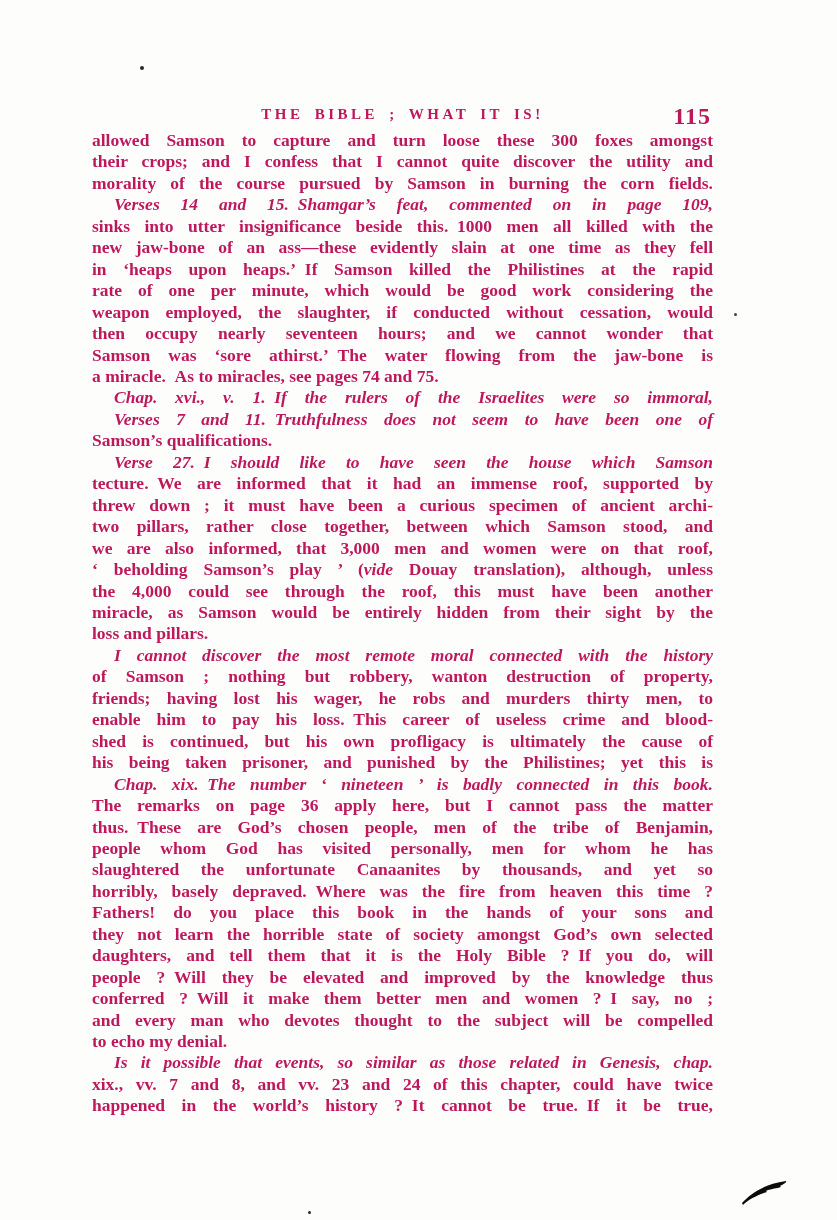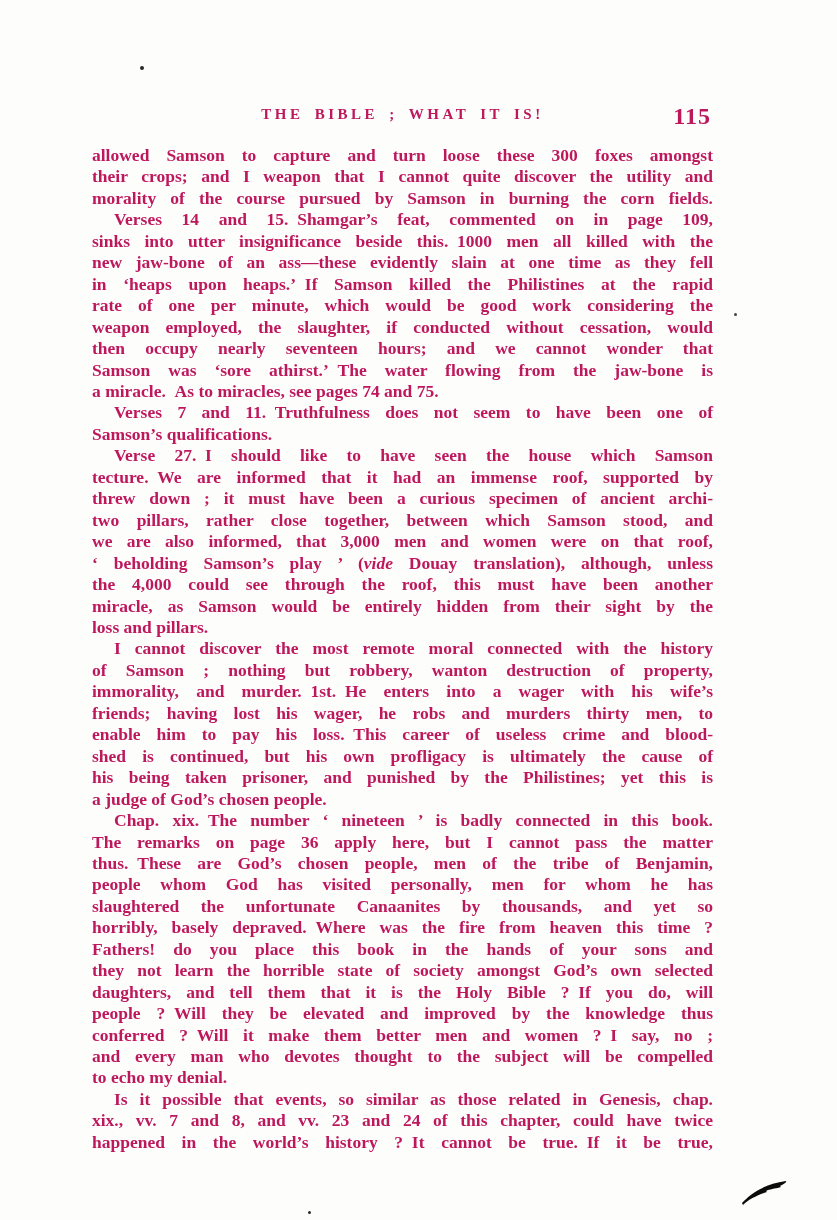--- a/index.html
+++ b/index.html
@@ -31,33 +31,33 @@
     position: absolute;
     right: 2px;
     top: -3px;
     font-size: 24px;
     font-weight: bold;
     letter-spacing: 1px;
   }
   .text-block {
     position: absolute;
     left: 92px;
-    top: 145px;
+    top: 130px;
     width: 621px;
     font-size: 17.5px;
     line-height: 21.45px;
     font-weight: 600;
   }
   .para { margin: 0; }
   .line {
     text-align: justify;
     text-align-last: justify;
   }
   .line.last { text-align-last: left; }
-  .line.indent { text-indent: 22px; }
+  .line.indent { text-indent: 22px; font-style: italic; }
   .speck {
     position: absolute;
     background: #2a2a2a;
     border-radius: 50%;
   }
   .speck-1 { left: 140px; top: 66px; width: 4px; height: 4px; }
   .speck-2 { left: 308px; top: 1211px; width: 3px; height: 3px; }
   .speck-3 { left: 734px; top: 313px; width: 3px; height: 3px; background:#444; }
   .ink-mark {
     position: absolute;
@@ -73,60 +73,59 @@
 <div class="page">
 
   <div class="running-header">
     <div class="header-title">THE BIBLE ; WHAT IT IS!</div>
     <div class="page-number">115</div>
   </div>
 
   <div class="text-block">
       <div class="para">
         <div class="line"><span>allowed Samson to capture and turn loose these 300 foxes amongst</span></div>
-        <div class="line"><span>their crops; and I weapon that I cannot quite discover the utility and</span></div>
+        <div class="line"><span>their crops; and I confess that I cannot quite discover the utility and</span></div>
         <div class="line"><span>morality of the course pursued by Samson in burning the corn fields.</span></div>
       </div>
       <div class="para">
         <div class="line indent"><span>Verses 14 and 15. Shamgar’s feat, commented on in page 109,</span></div>
         <div class="line"><span>sinks into utter insignificance beside this. 1000 men all killed with the</span></div>
         <div class="line"><span>new jaw-bone of an ass—these evidently slain at one time as they fell</span></div>
         <div class="line"><span>in ‘heaps upon heaps.’ If Samson killed the Philistines at the rapid</span></div>
         <div class="line"><span>rate of one per minute, which would be good work considering the</span></div>
         <div class="line"><span>weapon employed, the slaughter, if conducted without cessation, would</span></div>
         <div class="line"><span>then occupy nearly seventeen hours; and we cannot wonder that</span></div>
         <div class="line"><span>Samson was ‘sore athirst.’ The water flowing from the jaw-bone is</span></div>
         <div class="line last"><span>a miracle. As to miracles, see pages 74 and 75.</span></div>
       </div>
       <div class="para">
+        <div class="line indent"><span>Chap. xvi., v. 1. If the rulers of the Israelites were so immoral,</span></div>
       </div>
       <div class="para">
         <div class="line indent"><span>Verses 7 and 11. Truthfulness does not seem to have been one of</span></div>
         <div class="line last"><span>Samson’s qualifications.</span></div>
       </div>
       <div class="para">
         <div class="line indent"><span>Verse 27. I should like to have seen the house which Samson</span></div>
         <div class="line"><span>tecture. We are informed that it had an immense roof, supported by</span></div>
         <div class="line"><span>threw down ; it must have been a curious specimen of ancient archi-</span></div>
         <div class="line"><span>two pillars, rather close together, between which Samson stood, and</span></div>
         <div class="line"><span>we are also informed, that 3,000 men and women were on that roof,</span></div>
         <div class="line"><span>‘ beholding Samson’s play ’ (</span><i>vide</i><span> Douay translation), although, unless</span></div>
         <div class="line"><span>the 4,000 could see through the roof, this must have been another</span></div>
         <div class="line"><span>miracle, as Samson would be entirely hidden from their sight by the</span></div>
         <div class="line last"><span>loss and pillars.</span></div>
       </div>
       <div class="para">
         <div class="line indent"><span>I cannot discover the most remote moral connected with the history</span></div>
         <div class="line"><span>of Samson ; nothing but robbery, wanton destruction of property,</span></div>
-        <div class="line"><span>immorality, and murder. 1st. He enters into a wager with his wife’s</span></div>
         <div class="line"><span>friends; having lost his wager, he robs and murders thirty men, to</span></div>
         <div class="line"><span>enable him to pay his loss. This career of useless crime and blood-</span></div>
         <div class="line"><span>shed is continued, but his own profligacy is ultimately the cause of</span></div>
         <div class="line"><span>his being taken prisoner, and punished by the Philistines; yet this is</span></div>
-        <div class="line last"><span>a judge of God’s chosen people.</span></div>
       </div>
       <div class="para">
         <div class="line indent"><span>Chap. xix. The number ‘ nineteen ’ is badly connected in this book.</span></div>
         <div class="line"><span>The remarks on page 36 apply here, but I cannot pass the matter</span></div>
         <div class="line"><span>thus. These are God’s chosen people, men of the tribe of Benjamin,</span></div>
         <div class="line"><span>people whom God has visited personally, men for whom he has</span></div>
         <div class="line"><span>slaughtered the unfortunate Canaanites by thousands, and yet so</span></div>
         <div class="line"><span>horribly, basely depraved. Where was the fire from heaven this time ?</span></div>
         <div class="line"><span>Fathers! do you place this book in the hands of your sons and</span></div>
         <div class="line"><span>they not learn the horrible state of society amongst God’s own selected</span></div>

